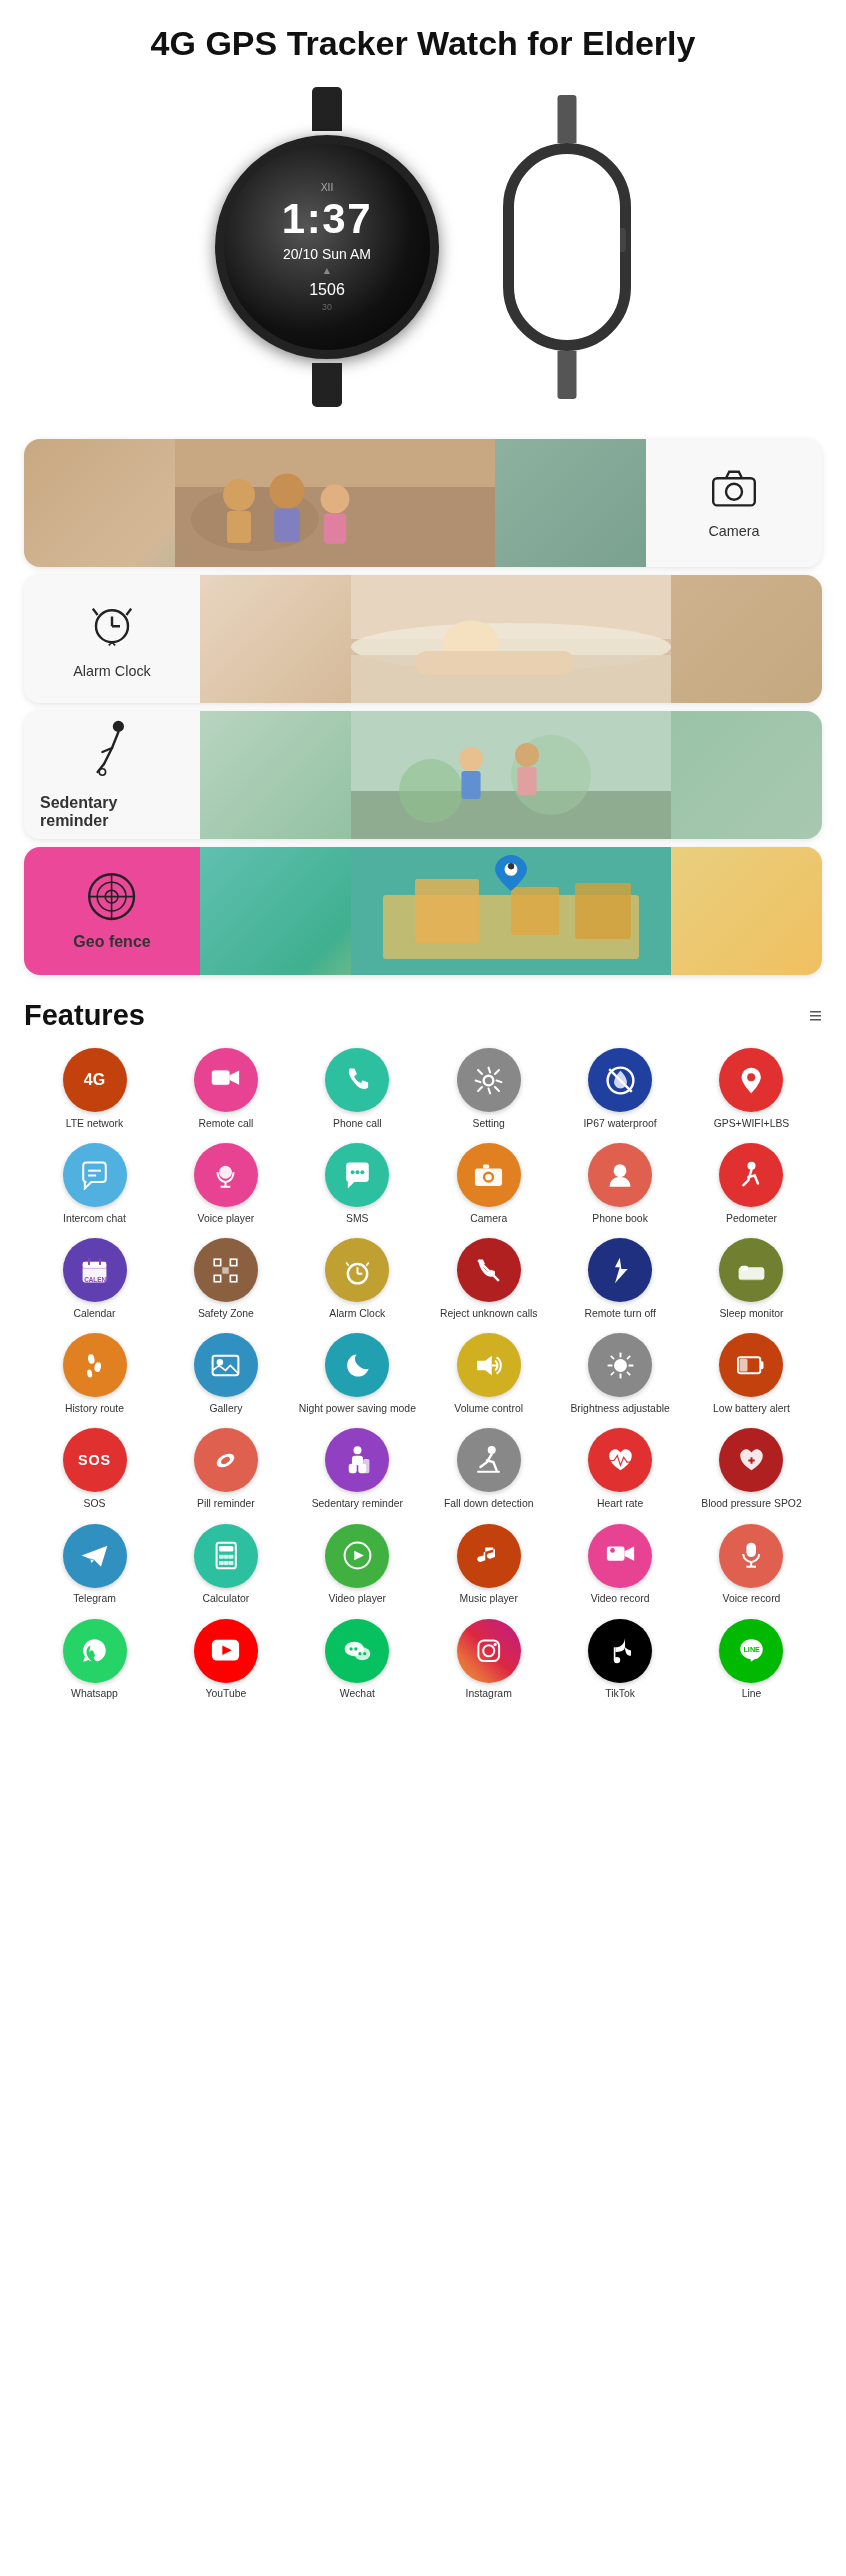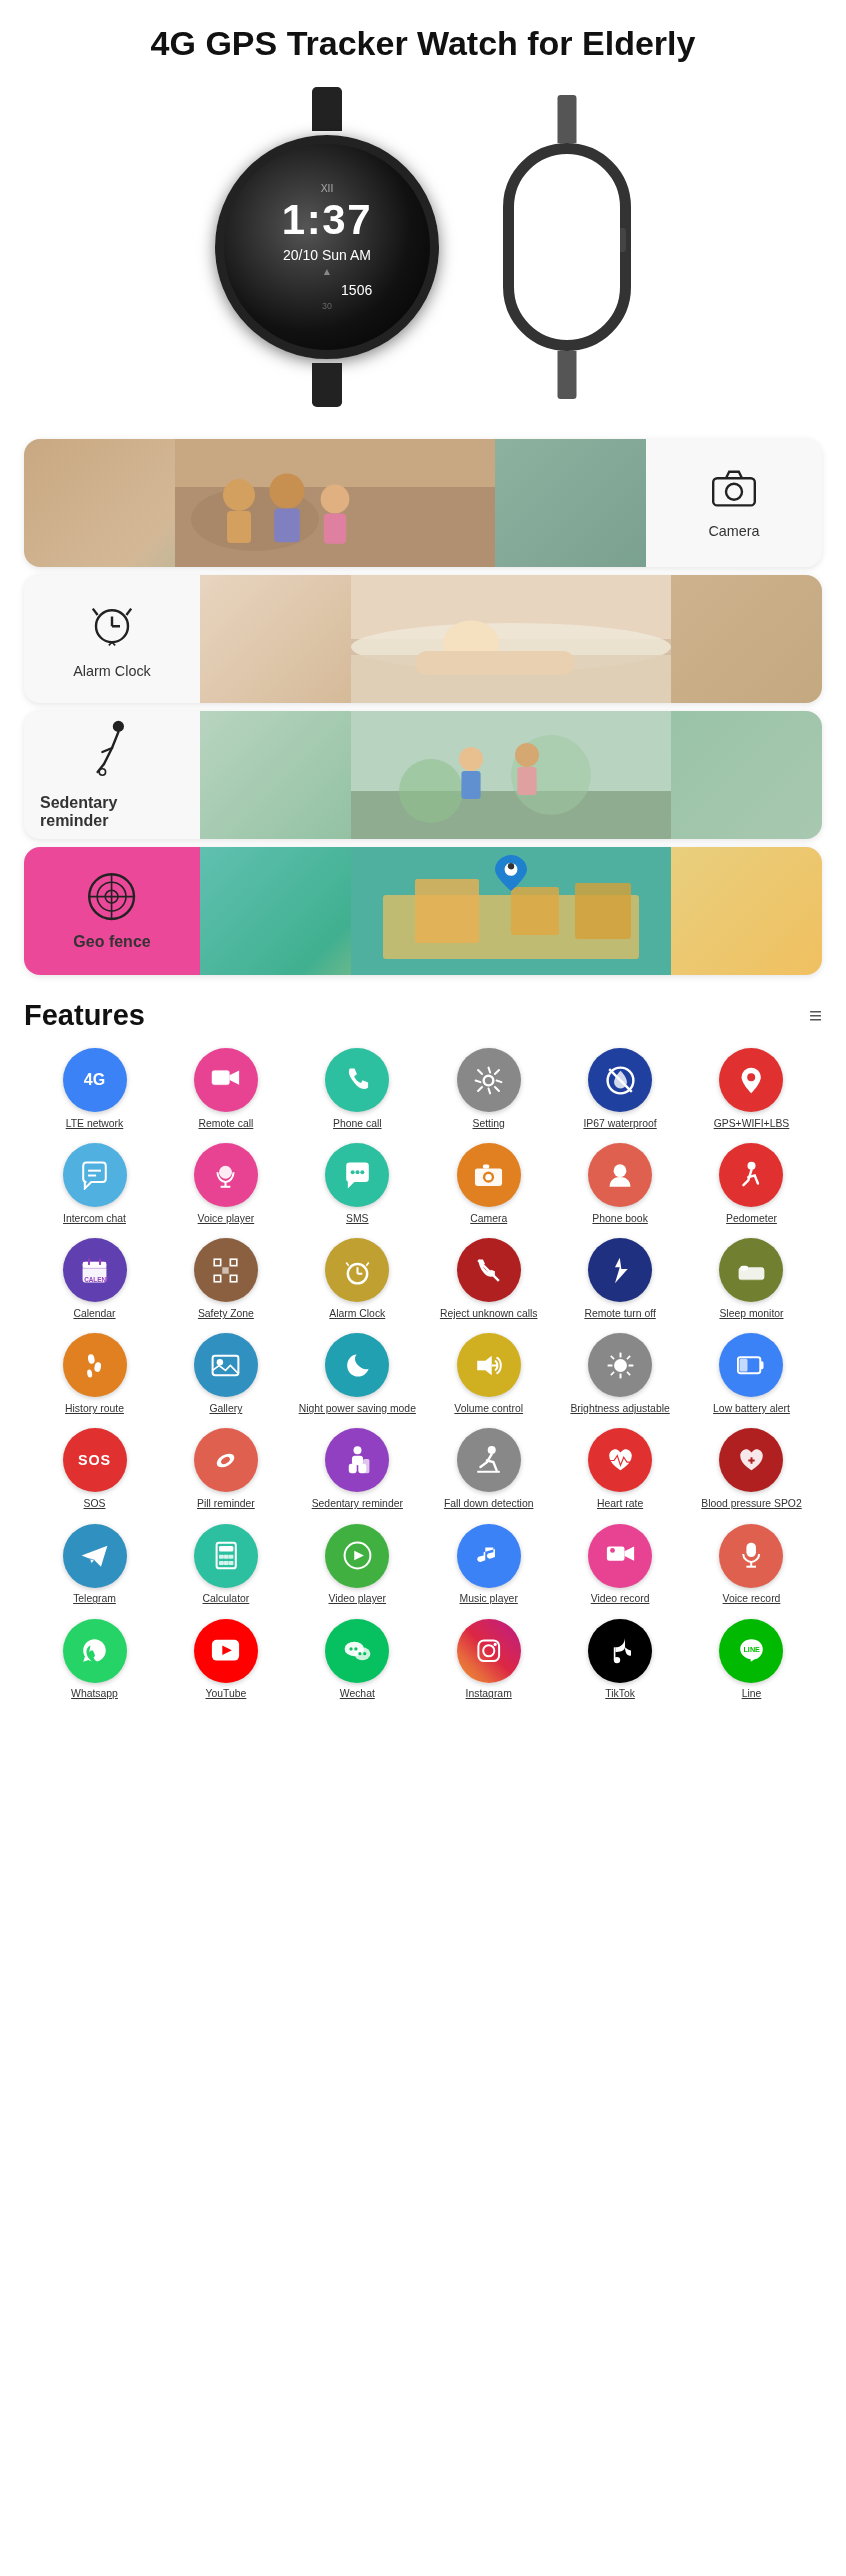--- a/index.html
+++ b/index.html
@@ -39,21 +39,21 @@
       box-shadow: 0 3.2px 16px rgba(0,0,0,0.5);
     }
 
     .watch-face-content {
       color: #fff;
       text-align: center;
     }
 
     .watch-time { font-size: 42px; font-weight: bold; letter-spacing: 1.6px; }
     .watch-date { font-size: 14px; margin-top: 3.2px; }
-    .watch-steps { font-size: 14px; margin-top: 4.8px; text-align: right; }
+    .watch-steps { font-size: 16px; margin-top: 4.8px; }
 
     .watch-band-top, .watch-band-bottom {
       position: absolute;
       width: 29px;
       height: 40px;
       background: #222;
       left: 50%;
       transform: translateX(-50%);
       border-radius: 3.2px;
     }
@@ -183,25 +183,24 @@
       font-size: 25.5px;
       color: #fff;
       box-shadow: 0 1.6px 4.8px rgba(0,0,0,0.2);
     }
 
     .feature-item-label {
       font-size: 10.4px;
       color: #333;
       text-align: center;
       line-height: 1.3;
-      text-decoration: underline;
     }
 
     
-    .bg-blue { background: #3b82f6; }
+    .bg-blue { background: #c2410c; }
     .bg-pink { background: #e84393; }
     .bg-teal { background: #2cc0a0; }
     .bg-gray { background: #888; }
     .bg-darkblue { background: #2040a0; }
     .bg-red { background: #e03030; }
     .bg-lightblue { background: #50b0e0; }
     .bg-purple { background: #9040c0; }
     .bg-green { background: #40b040; }
     .bg-orange { background: #e08020; }
     .bg-salmon { background: #e06050; }

